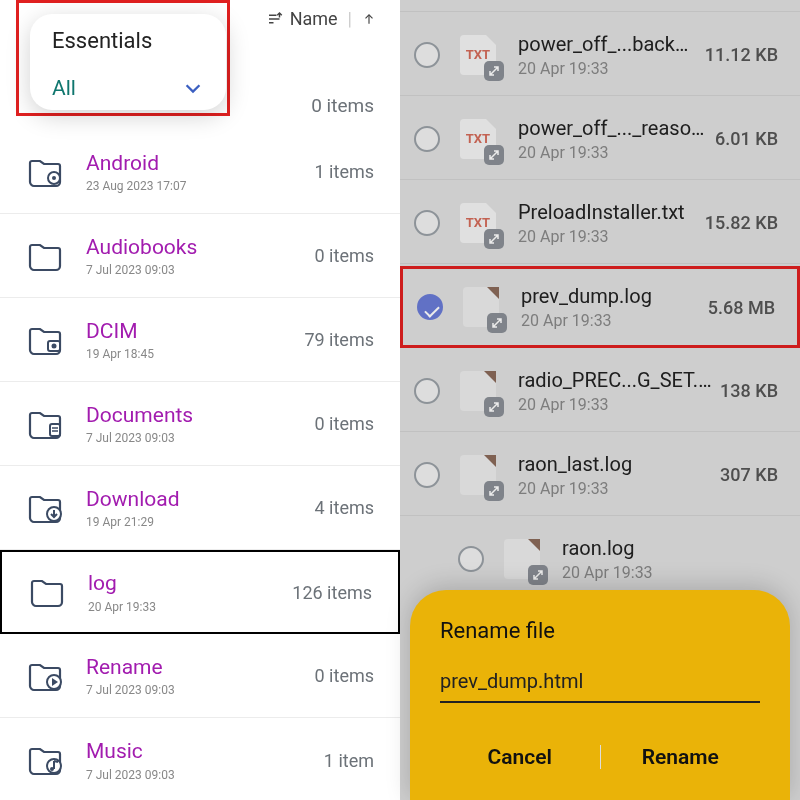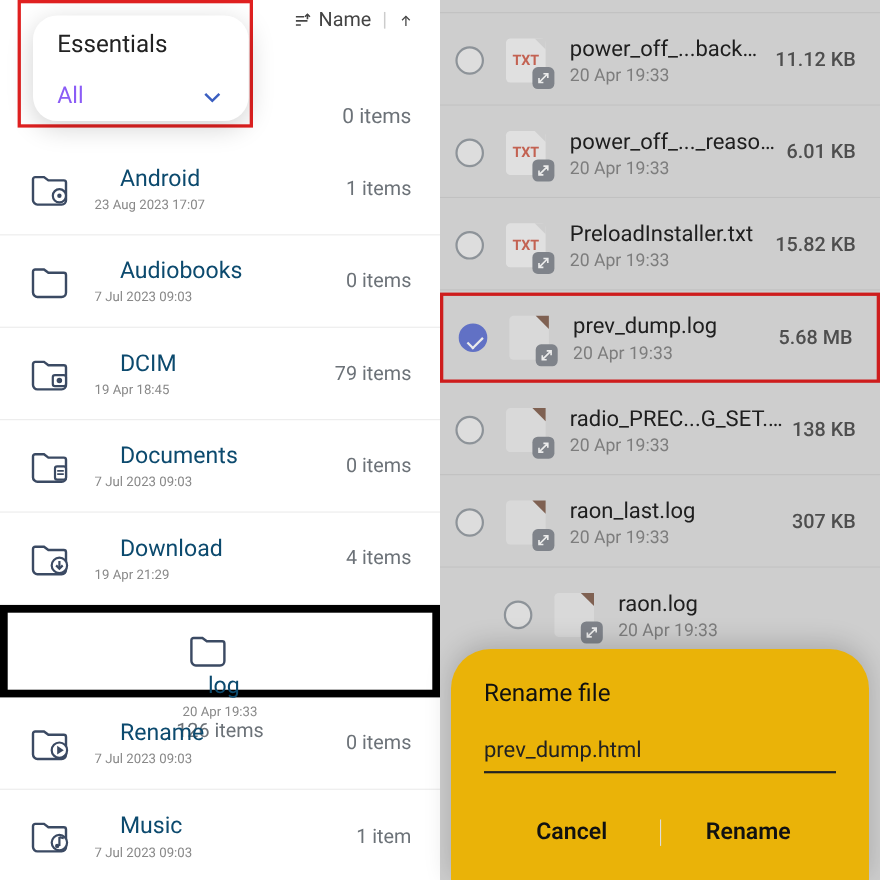--- a/index.html
+++ b/index.html
@@ -14,37 +14,37 @@
   .arrow-up { width: 14px; height: 18px; }
 
   
   .popup {
     position: absolute; top: 14px; left: 30px; width: 196px; height: 96px;
     background: #fff; border-radius: 22px; box-shadow: 0 6px 24px rgba(0,0,0,0.18);
     padding: 14px 22px 10px 22px; display: flex; flex-direction: column; justify-content: space-between;
   }
   .popup-title { font-size: 22px; color: #222; }
   .popup-row { display: flex; justify-content: space-between; align-items: center; }
-  .popup-all { font-size: 21px; color: #8b5cf6; }
+  .popup-all { font-size: 21px; color: #0f766e; }
   .chev { width: 22px; height: 22px; }
   .highlight1 { position: absolute; top: 0; left: 16px; width: 214px; height: 116px; border: 3px solid #e02020; }
 
   
   .zero-items { position: absolute; top: 94px; right: 26px; color: #6c7278; font-size: 19px; }
 
   
   .left-list { position: absolute; top: 130px; left: 0; right: 0; }
   .folder-row { display: flex; align-items: center; padding: 14px 26px 14px 26px; border-bottom: 1px solid #ececec; height: 84px; }
   .folder-row:last-child { border-bottom: none; }
   .folder-icon { width: 40px; height: 40px; margin-right: 20px; flex-shrink: 0; }
   .folder-text { flex: 1; display: flex; flex-direction: column; }
-  .folder-name { font-size: 21px; color: #0c4a6e; line-height: 1.25; margin-left: 23px; }
+  .folder-name { font-size: 21px; color: #a21caf; line-height: 1.25; }
   .folder-date { font-size: 12px; color: #888; margin-top: 3px; }
   .folder-count { font-size: 18px; color: #6c7278; white-space: nowrap; }
-  .highlight-log { border: 7px solid #000000; flex-direction: column; }
+  .highlight-log { border: 2px solid #000000; }
 
   
   .right-list { position: absolute; inset: 0; }
   .file-row { display: flex; align-items: center; padding: 12px 22px 12px 14px; height: 82px; border-bottom: 1px solid #d2d2d2; position: relative; }
   .file-row:last-child { border-bottom: none; }
   .radio { width: 26px; height: 26px; border: 2px solid #9aa0a6; border-radius: 50%; flex-shrink: 0; margin-right: 14px; background: #f0f0f0; }
   .radio.checked { background: #6a7bd6; border-color: #6a7bd6; position: relative; }
   .radio.checked::after { content:""; position:absolute; left:6px; top:10px; width:12px; height:6px; border-left:2.5px solid #fff; border-bottom:2.5px solid #fff; transform: rotate(-45deg); }
   .ftype { width: 48px; height: 48px; margin-right: 16px; flex-shrink: 0; position: relative; }
   .ftype-badge {

